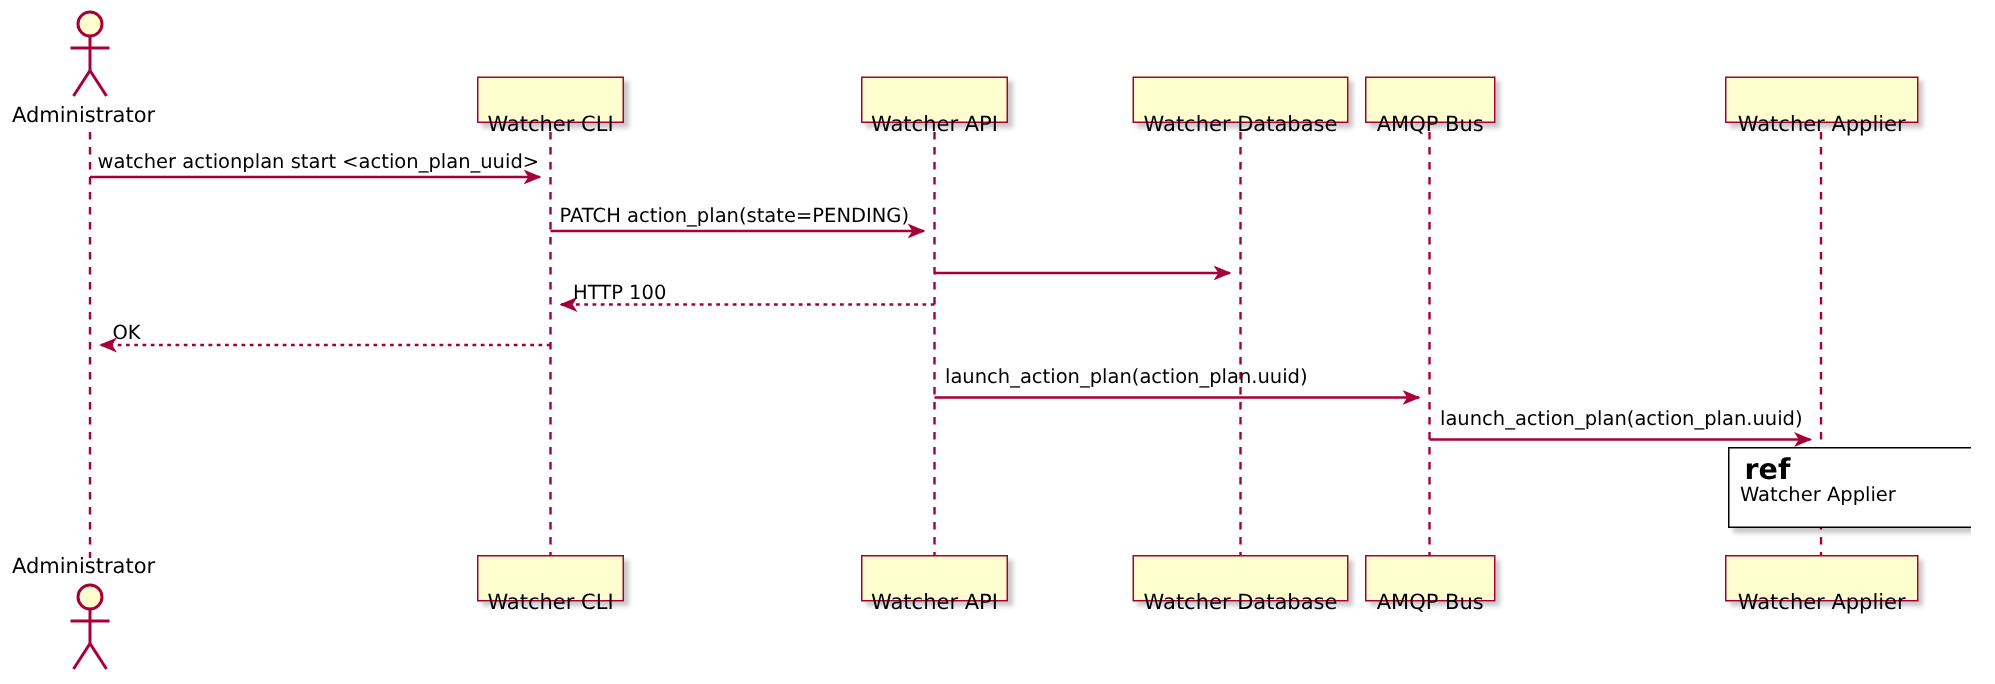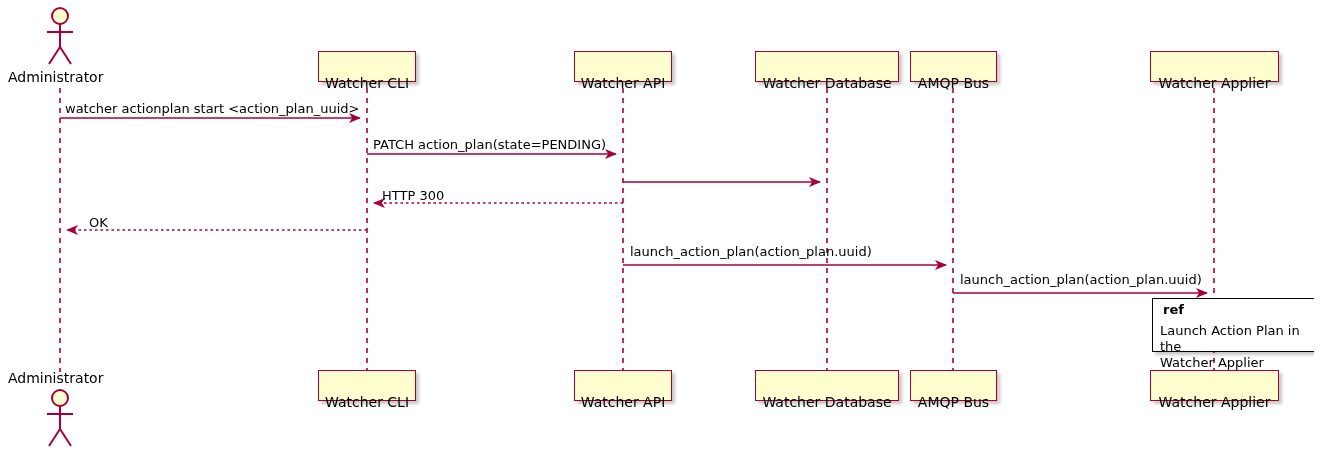--- a/index.html
+++ b/index.html
@@ -59,21 +59,21 @@
     background: #FFFFFF;
     border: 1.5px solid #000000;
     box-shadow: 3px 3px 3px rgba(0,0,0,0.22);
     box-sizing: border-box;
   }
   .ref-tab-label {
     position: absolute;
     left: 10px;
     top: 3px;
     font-family: "DejaVu Sans", "Liberation Sans", sans-serif;
-    font-size: 13px;
+    font-size: 19px;
     font-weight: bold;
     color: #000000;
   }
   .ref-body {
     position: absolute;
     left: 7px;
     top: 24px;
     width: 158px;
     font-family: "DejaVu Sans", "Liberation Sans", sans-serif;
     font-size: 13px;
@@ -172,29 +172,28 @@
   </div>
   <div class="participant-box" style="left:1150px; top:370px; width:129px; height:31px;">
     <span class="participant-label">Watcher Applier</span>
   </div>
 
   <div class="msg-label" style="left:65px; top:101px;">watcher actionplan start &lt;action_plan_uuid&gt;</div>
 
   <div class="msg-label" style="left:373px; top:137px;">PATCH action_plan(state=PENDING)</div>
 
 
-  <div class="msg-label" style="left:382px; top:188px;">HTTP 300</div>
+  <div class="msg-label" style="left:382px; top:188px;">HTTP 100</div>
 
-  <div class="msg-label" style="left:89px; top:215px;">OK</div>
+  <div class="msg-label" style="left:75px; top:215px;">OK</div>
 
   <div class="msg-label" style="left:630px; top:244px;">launch_action_plan(action_plan.uuid)</div>
 
   <div class="msg-label" style="left:960px; top:272px;">launch_action_plan(action_plan.uuid)</div>
 
   <div class="ref-frame" style="left:1152px; top:298px; width:164px; height:54px;">
     <div class="ref-tab-label">ref</div>
     <div class="ref-body">
-      <div>Launch Action Plan in the</div>
       <div>Watcher Applier</div>
     </div>
   </div>
 
 </div>
 
 </body></html>

